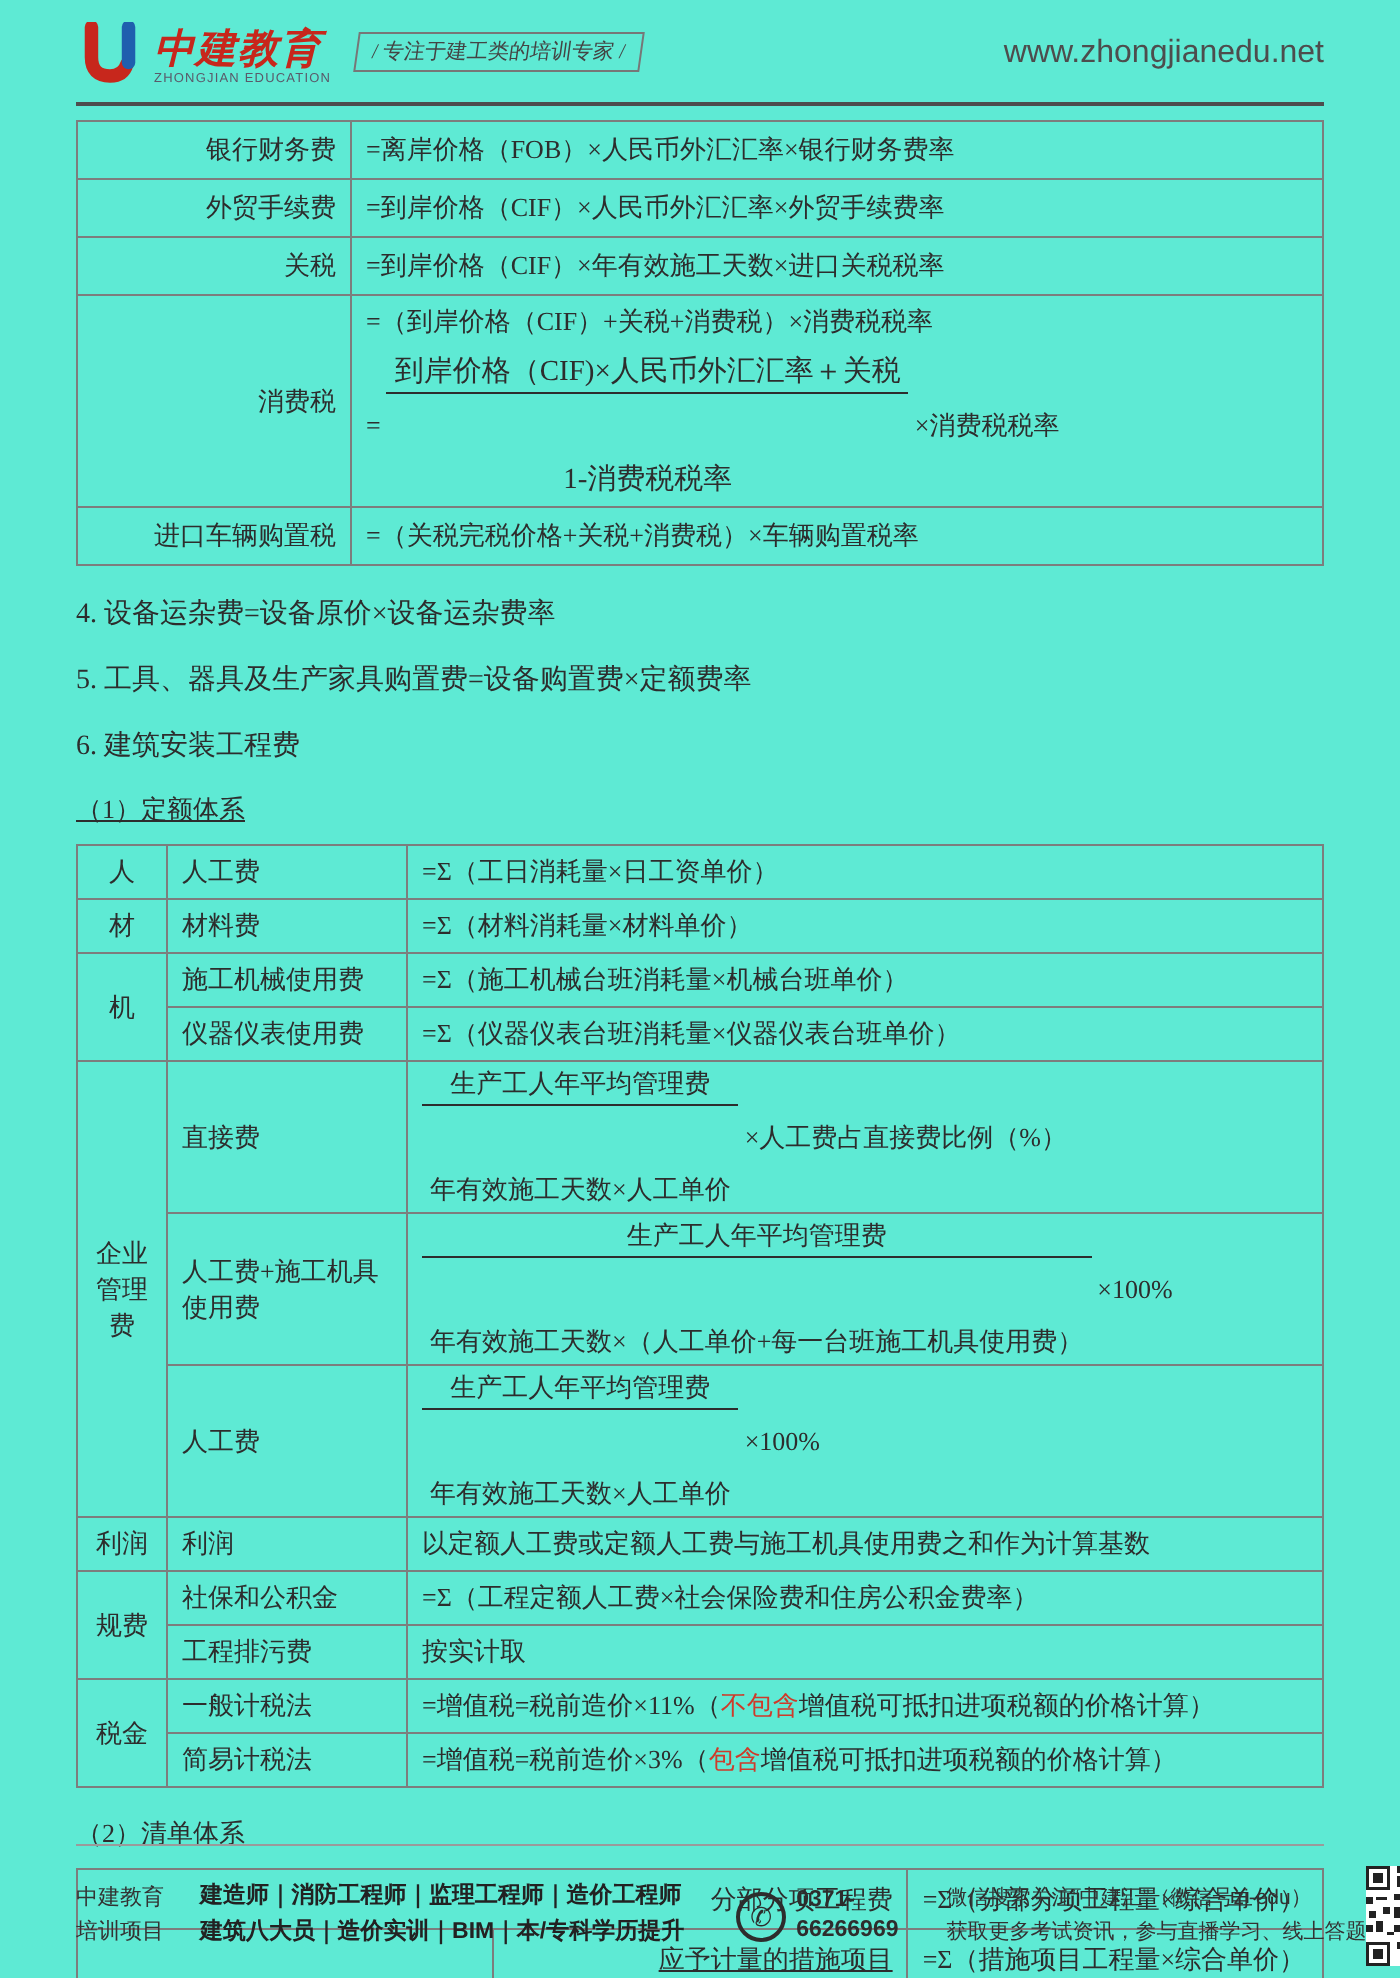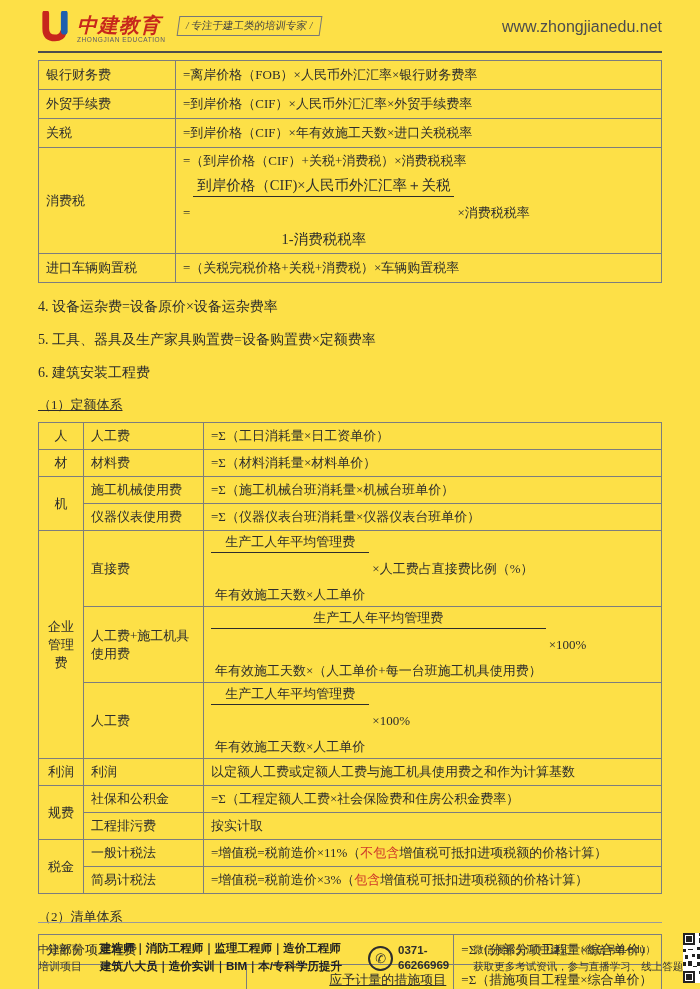--- a/index.html
+++ b/index.html
@@ -2,36 +2,36 @@
 <html><head>
 <meta charset="utf-8">
 <style>
   * { margin:0; padding:0; box-sizing:border-box; }
   html,body { background:#ffffff; }
   body {
     width:700px; height:989px;
     font-family:"Liberation Serif","DejaVu Serif",serif;
     color:#2d2d2d;
   }
-  .page { position:relative; width:700px; height:989px; padding:8px 38px 0; overflow:hidden; background:#fde047; }
+  .page { position:relative; width:700px; height:989px; padding:8px 38px 0; overflow:hidden; background:#5eead4; }
 
   
   .header { display:flex; align-items:center; height:38px; }
   .logo { display:flex; align-items:flex-end; gap:5px; }
   .logo-text { display:flex; flex-direction:column; line-height:1; }
   .logo-cn { font-family:"Liberation Sans",sans-serif; font-weight:bold; font-style:italic; font-size:20px; color:#c7271c; letter-spacing:1px; }
   .logo-en { font-family:"Liberation Sans",sans-serif; font-size:6.5px; color:#5a5a6a; letter-spacing:0.6px; margin-top:2px; }
   .tagline { margin-left:12px; margin-bottom:2px; border:1px solid #777; transform:skewX(-8deg); padding:2px 7px; font-size:10.5px; color:#444; align-self:center; }
   .website { margin-left:auto; font-family:"Liberation Sans",sans-serif; font-size:16px; color:#4d4d4d; }
   .header-rule { border-bottom:2px solid #4d4d4d; margin-top:5px; }
 
   
   table { width:100%; border-collapse:collapse; table-layout:fixed; }
   td { border:1px solid #7d7d7d; padding:2px 7px; font-size:13px; vertical-align:middle; }
-  .lbl { text-align:left; }
+  .lbl { text-align:right; }
   .tbl1 { margin-top:7px; }
   .tbl1 .c1 { width:137px; }
   .tbl1 td { height:29px; }
   .tbl1 tr.tall td { height:auto; padding-top:4px; padding-bottom:4px; }
   .tbl2 .g { width:45px; text-align:center; }
   .tbl2 .i { width:120px; text-align:left; }
   .tbl2 td { height:27px; }
   .tbl2 tr.tall td { height:58px; }
   .tbl3 .g3 { width:125px; text-align:left; }
   .tbl3 .i3 { width:165px; text-align:right;text-decoration:underline; }

